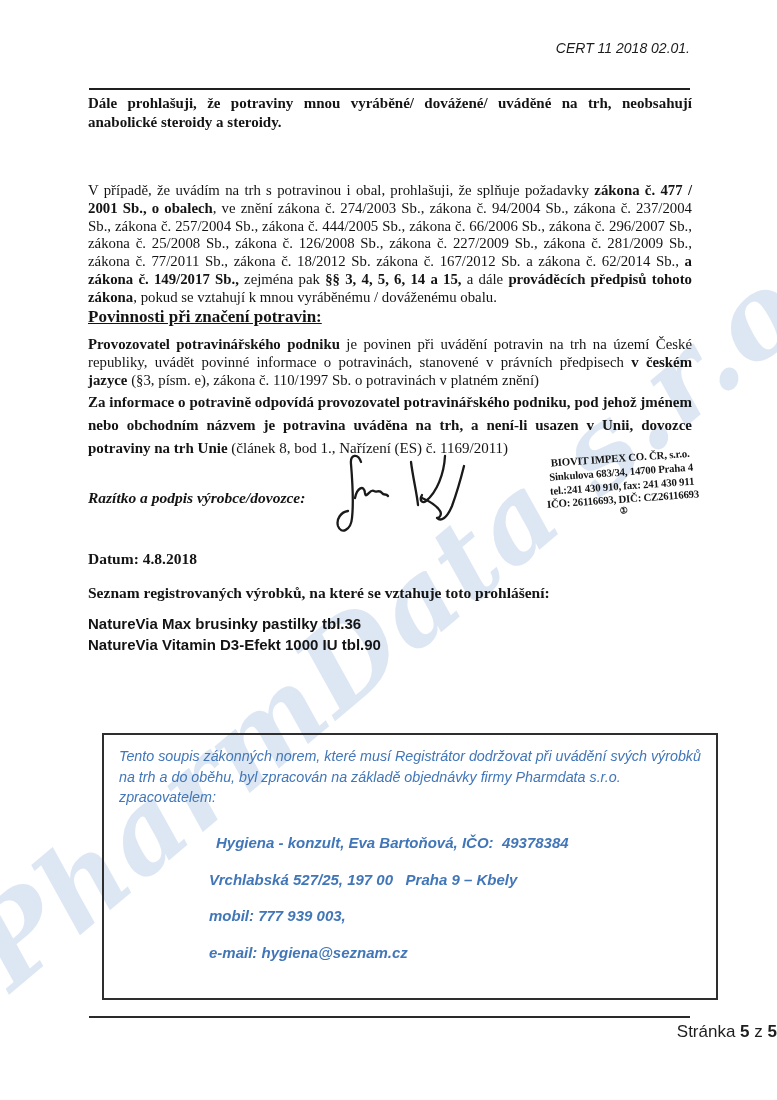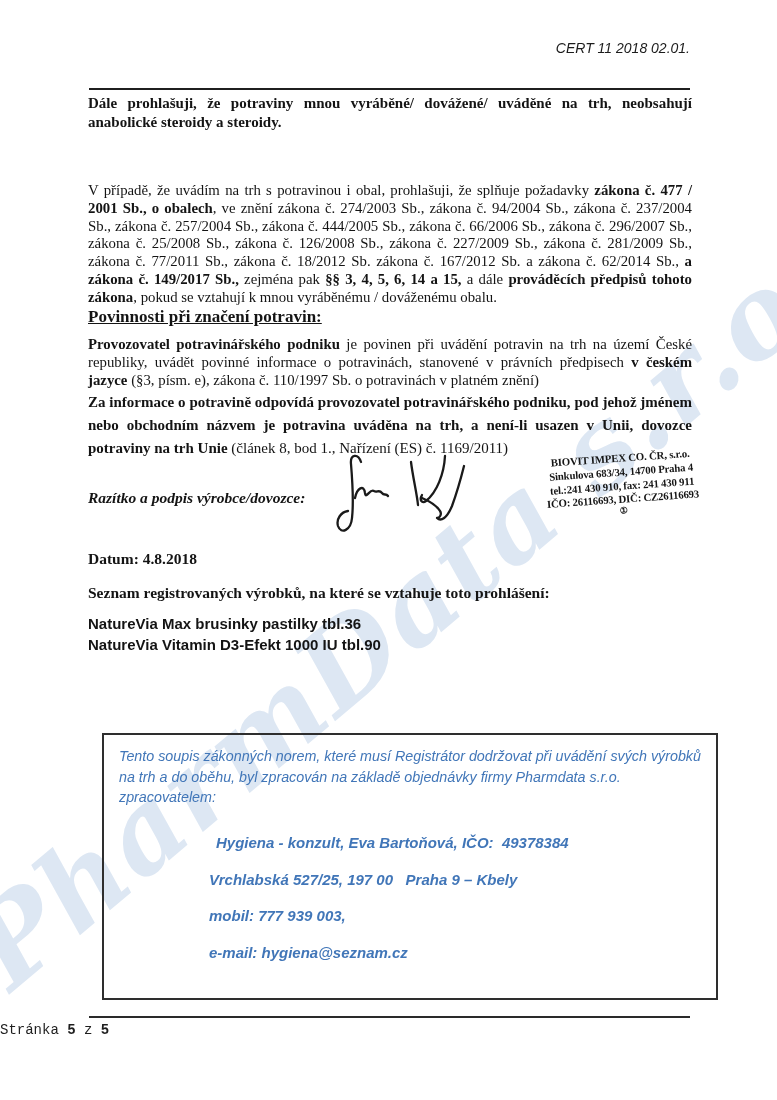--- a/index.html
+++ b/index.html
@@ -93,23 +93,23 @@
   }
   .box-line {
     font-weight: bold;
     font-size: 15px;
     padding-left: 90px;
     margin-top: 19.5px;
   }
   .box-line-0 { padding-left: 97px; margin-top: 26px; }
   .page-footer {
     left: 0; top: 1022px; width: 777px;
-    text-align: left;
-    font-family: Liberation Mono, monospace;
-    font-size: 14px;
+    text-align: right;
+    font-family: Liberation Sans, sans-serif;
+    font-size: 17px;
     color: #1e1e1e;
   }
 </style>
 </head>
 <body>
 
 <div class="page">
 
   <div class="watermark" style="color: rgb(221, 231, 243);">PharmData s.r.o.</div>
 

